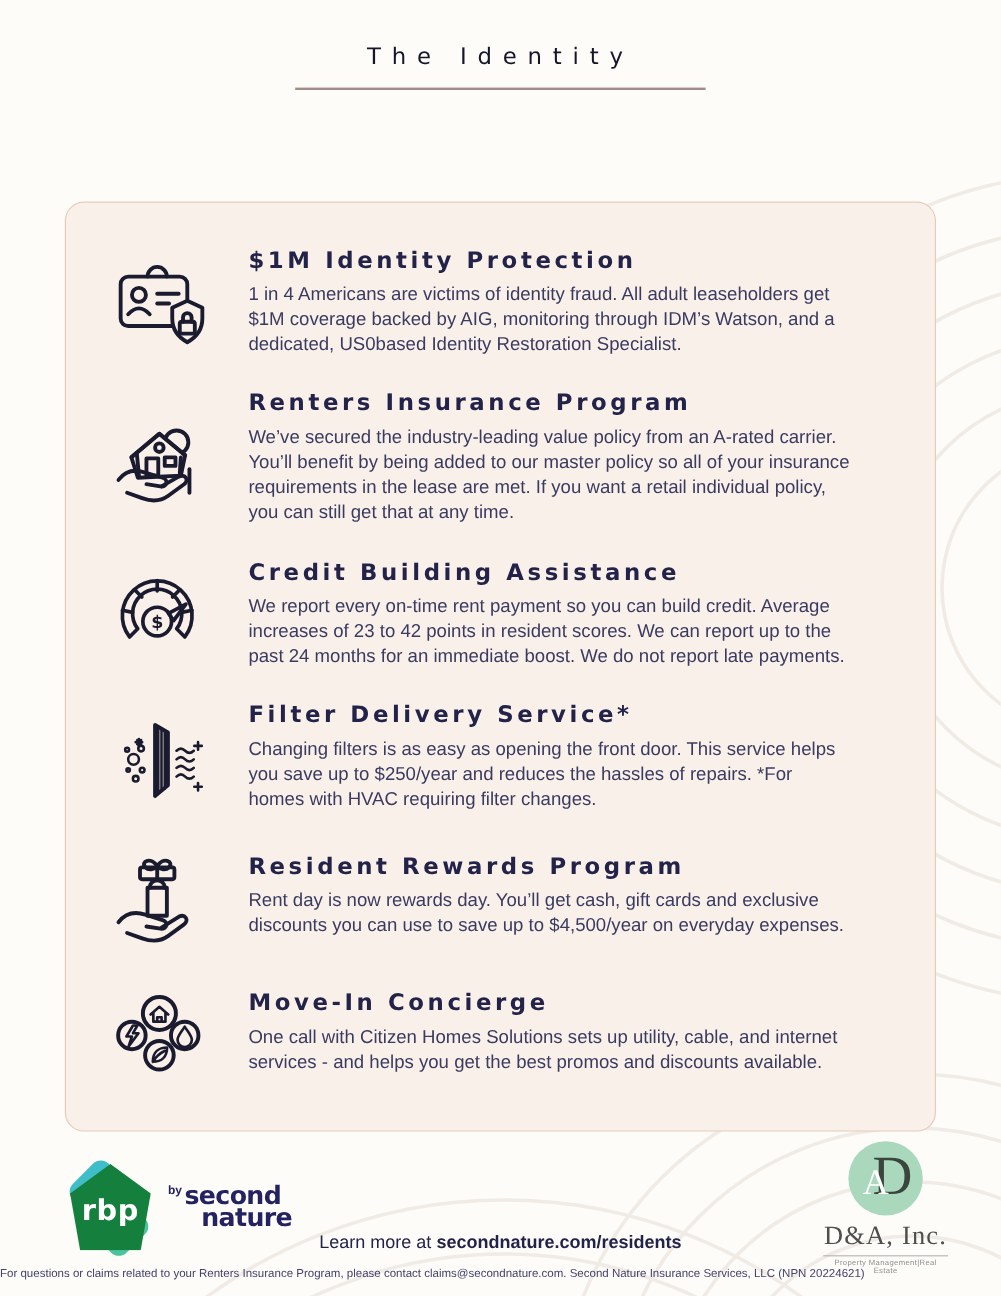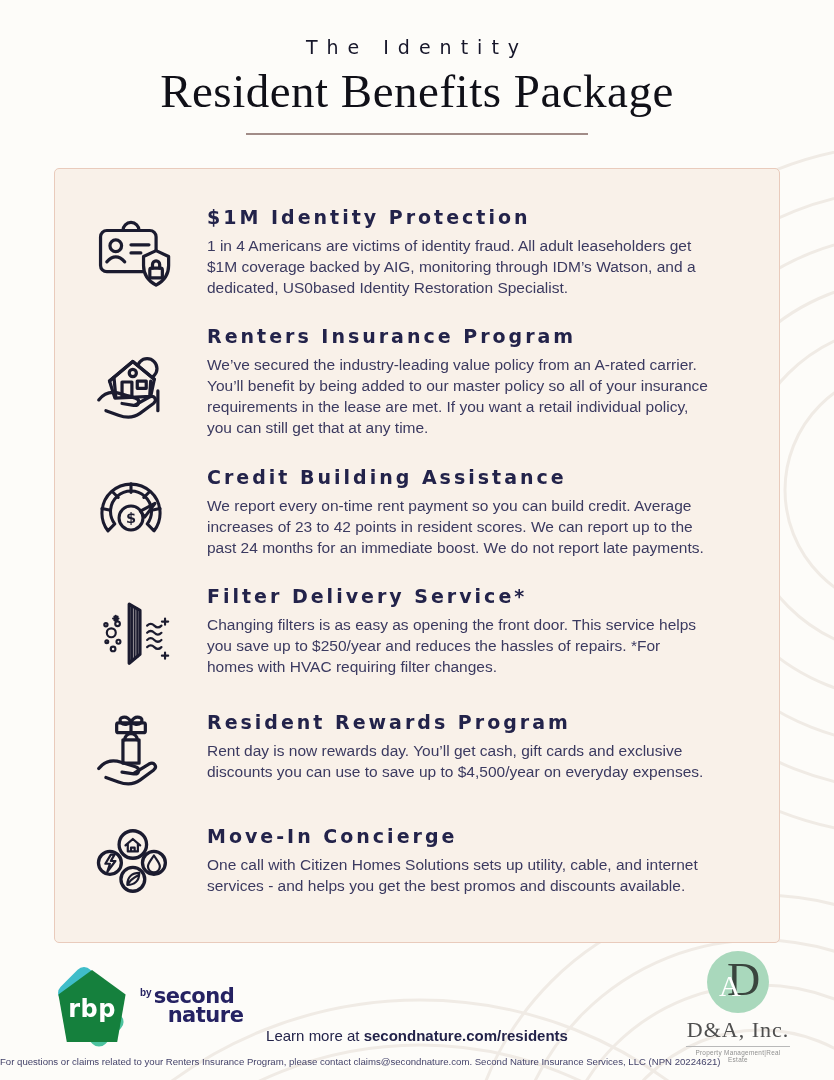--- a/index.html
+++ b/index.html
@@ -26,21 +26,21 @@
     font-size:47px; font-weight:400; letter-spacing:0.5px;
     color:#101018;
   }
   .divider { width:342px; height:2px; background:#a18c88; margin:15px auto 0; }
 
   
   .card {
     position:absolute; left:54px; top:168px; width:726px; height:775px;
     background:#f9f1e9;
     border:1px solid #e9cbbc;
-    border-radius:5px;
+    border-radius:16px;
     display:flex; flex-direction:column; justify-content:space-evenly;
     padding:10px 0;
   }
   .benefit-row { display:flex; align-items:center; }
   .icon-cell { width:152px; flex-shrink:0; display:flex; justify-content:center; align-items:center; }
   .text-cell { flex:1; padding-right:28px; max-width:532px; }
   .benefit-title {
     font-family:"DejaVu Sans", sans-serif;
     font-size:19px; font-weight:700; letter-spacing:3px;
     color:#23234a; margin-bottom:7px;
@@ -103,21 +103,20 @@
     <circle cx="760" cy="1190" r="250"></circle>
       <circle cx="760" cy="1190" r="295"></circle>
     <circle cx="420" cy="1420" r="330"></circle>
       <circle cx="420" cy="1420" r="375"></circle>
     <circle cx="420" cy="1420" r="420"></circle>
   </g>
 </svg>
 
 <div class="header">
   <div class="eyebrow">The Identity</div>
-  <div class="main-title">Resident Benefits Package</div>
   <div class="divider"></div>
 </div>
 
 <div class="card">
 
   <div class="benefit-row">
     <div class="icon-cell">
       <svg width="86" height="86" viewBox="0 0 96 96">
         <path d="M39 24 a9 9 0 0 1 18 0"></path>
         <rect x="14" y="24" width="62" height="46" rx="7"></rect>

